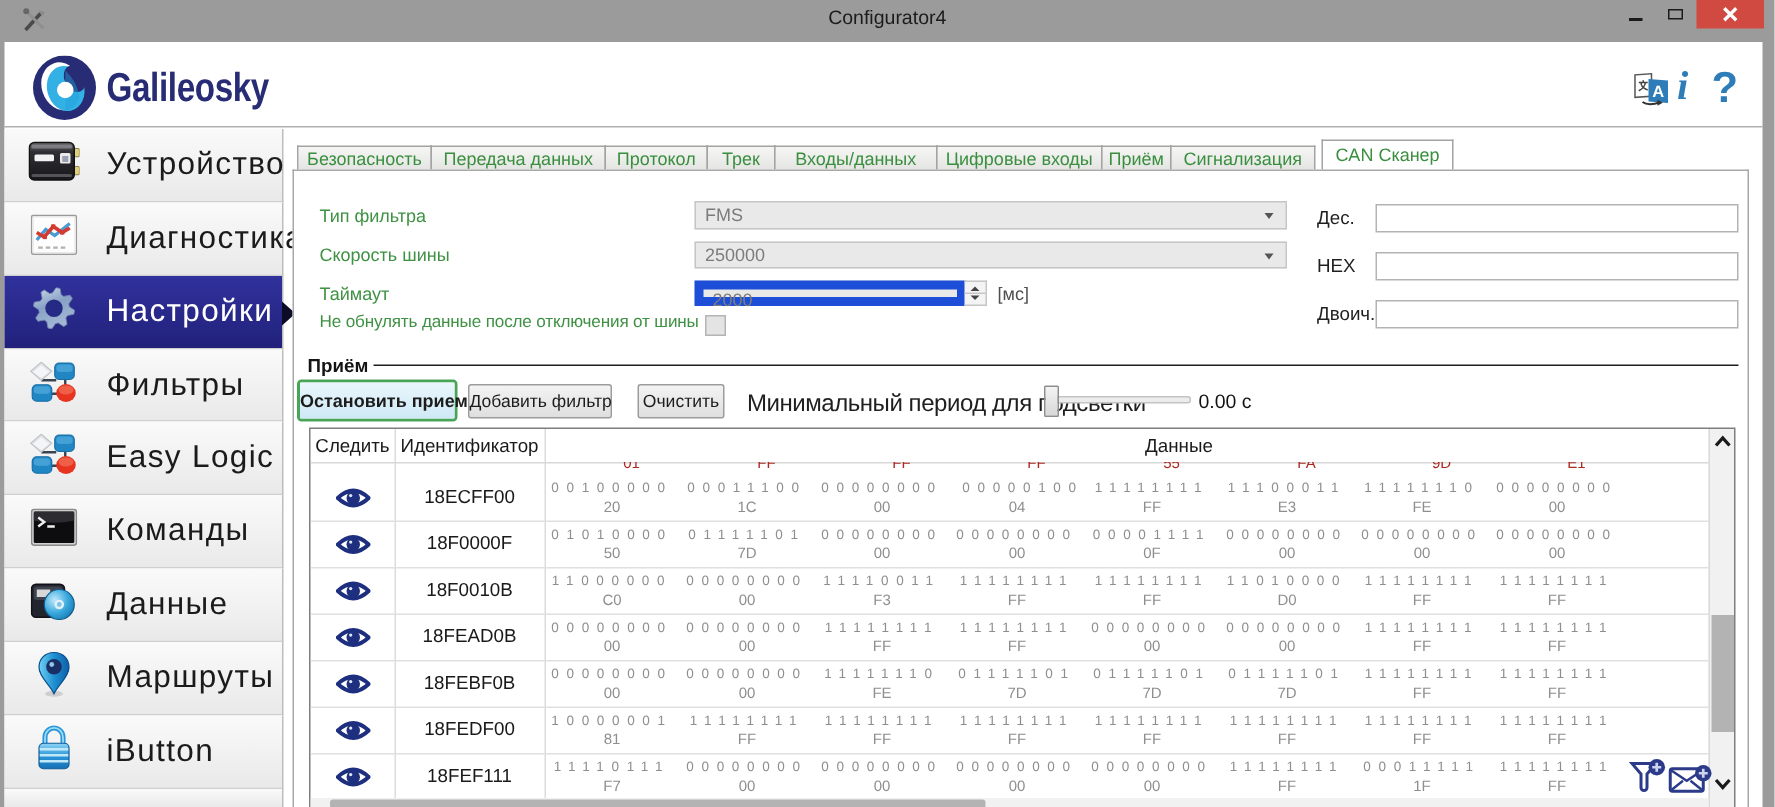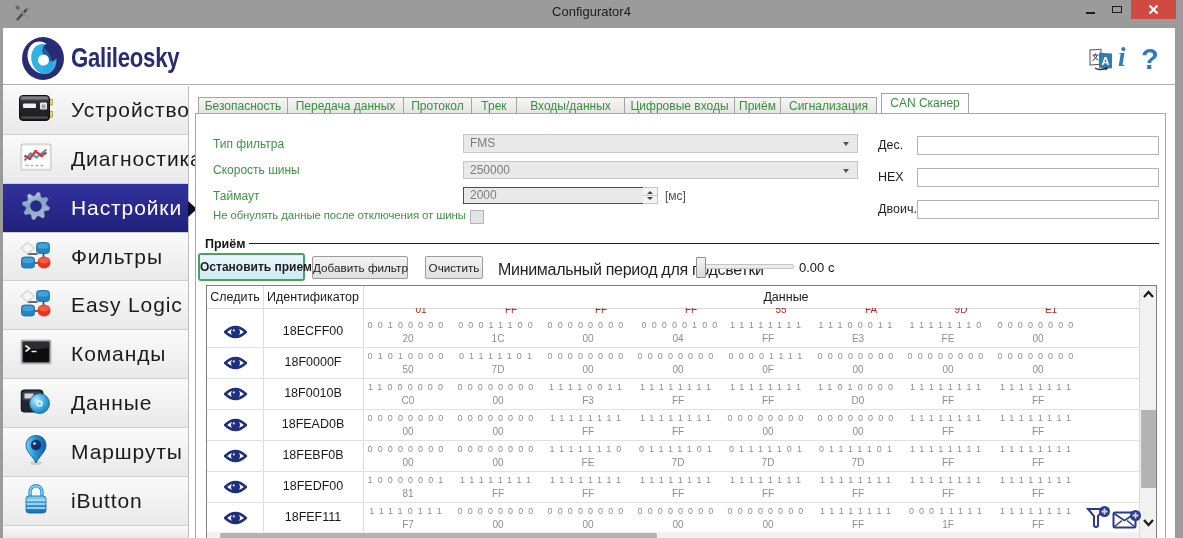--- a/index.html
+++ b/index.html
@@ -223,21 +223,21 @@
 <div class="a tab" style="left:780px;width:95px;">Сигнализация</div>
 <div class="a" id="tabactive" style="left:881px;width:86px;">CAN Сканер</div>
 <div class="a" id="panel"></div>
 
 <div class="a glabel" style="left:213px;top:137px;">Тип фильтра</div>
 <div class="a glabel" style="left:213px;top:163px;">Скорость шины</div>
 <div class="a glabel" style="left:213px;top:188.5px;">Таймаут</div>
 <div class="a glabel" style="left:213px;top:209px;font-size:11.4px;letter-spacing:-0.1px;">Не обнулять данные после отключения от шины</div>
 <div class="a combo" style="top:134px;">FMS<span class="arr"></span></div>
 <div class="a combo" style="top:160.5px;">250000<span class="arr"></span></div>
-<div class="a" style="box-sizing:border-box;left:463px;top:186.5px;width:181px;height:17px;background:#e9e9e9;border:1px solid #1d4ed8;font-size:12px;color:#7c7c7c;line-height:15px;padding-left:6px;">2000</div>
+<div class="a" style="box-sizing:border-box;left:463px;top:186.5px;width:181px;height:17px;background:#e9e9e9;border:6px solid #1d4ed8;font-size:12px;color:#7c7c7c;line-height:15px;padding-left:6px;">2000</div>
 <div class="a" style="box-sizing:border-box;left:643px;top:186.5px;width:15px;height:17px;background:#f4f4f4;border:1px solid #c6c6c6;border-left:none;">
   <div style="position:absolute;left:4px;top:3px;width:0;height:0;border-left:3px solid transparent;border-right:3px solid transparent;border-bottom:3.5px solid #444;"></div>
   <div style="position:absolute;left:4px;top:9.5px;width:0;height:0;border-left:3px solid transparent;border-right:3px solid transparent;border-top:3.5px solid #444;"></div>
   <div style="position:absolute;left:0;top:7px;width:14px;height:1px;background:#c6c6c6;"></div>
 </div>
 <div class="a" style="left:665px;top:188.5px;font-size:12px;color:#4f4f4f;">[мс]</div>
 <div class="a" style="left:470px;top:209.5px;width:12px;height:12px;background:#e4e4e4;border:1px solid #b4b4b4;"></div>
 
 <div class="a ilabel" style="left:878px;top:138px;">Дес.</div>
 <div class="a ilabel" style="left:878px;top:170px;">HEX</div>

